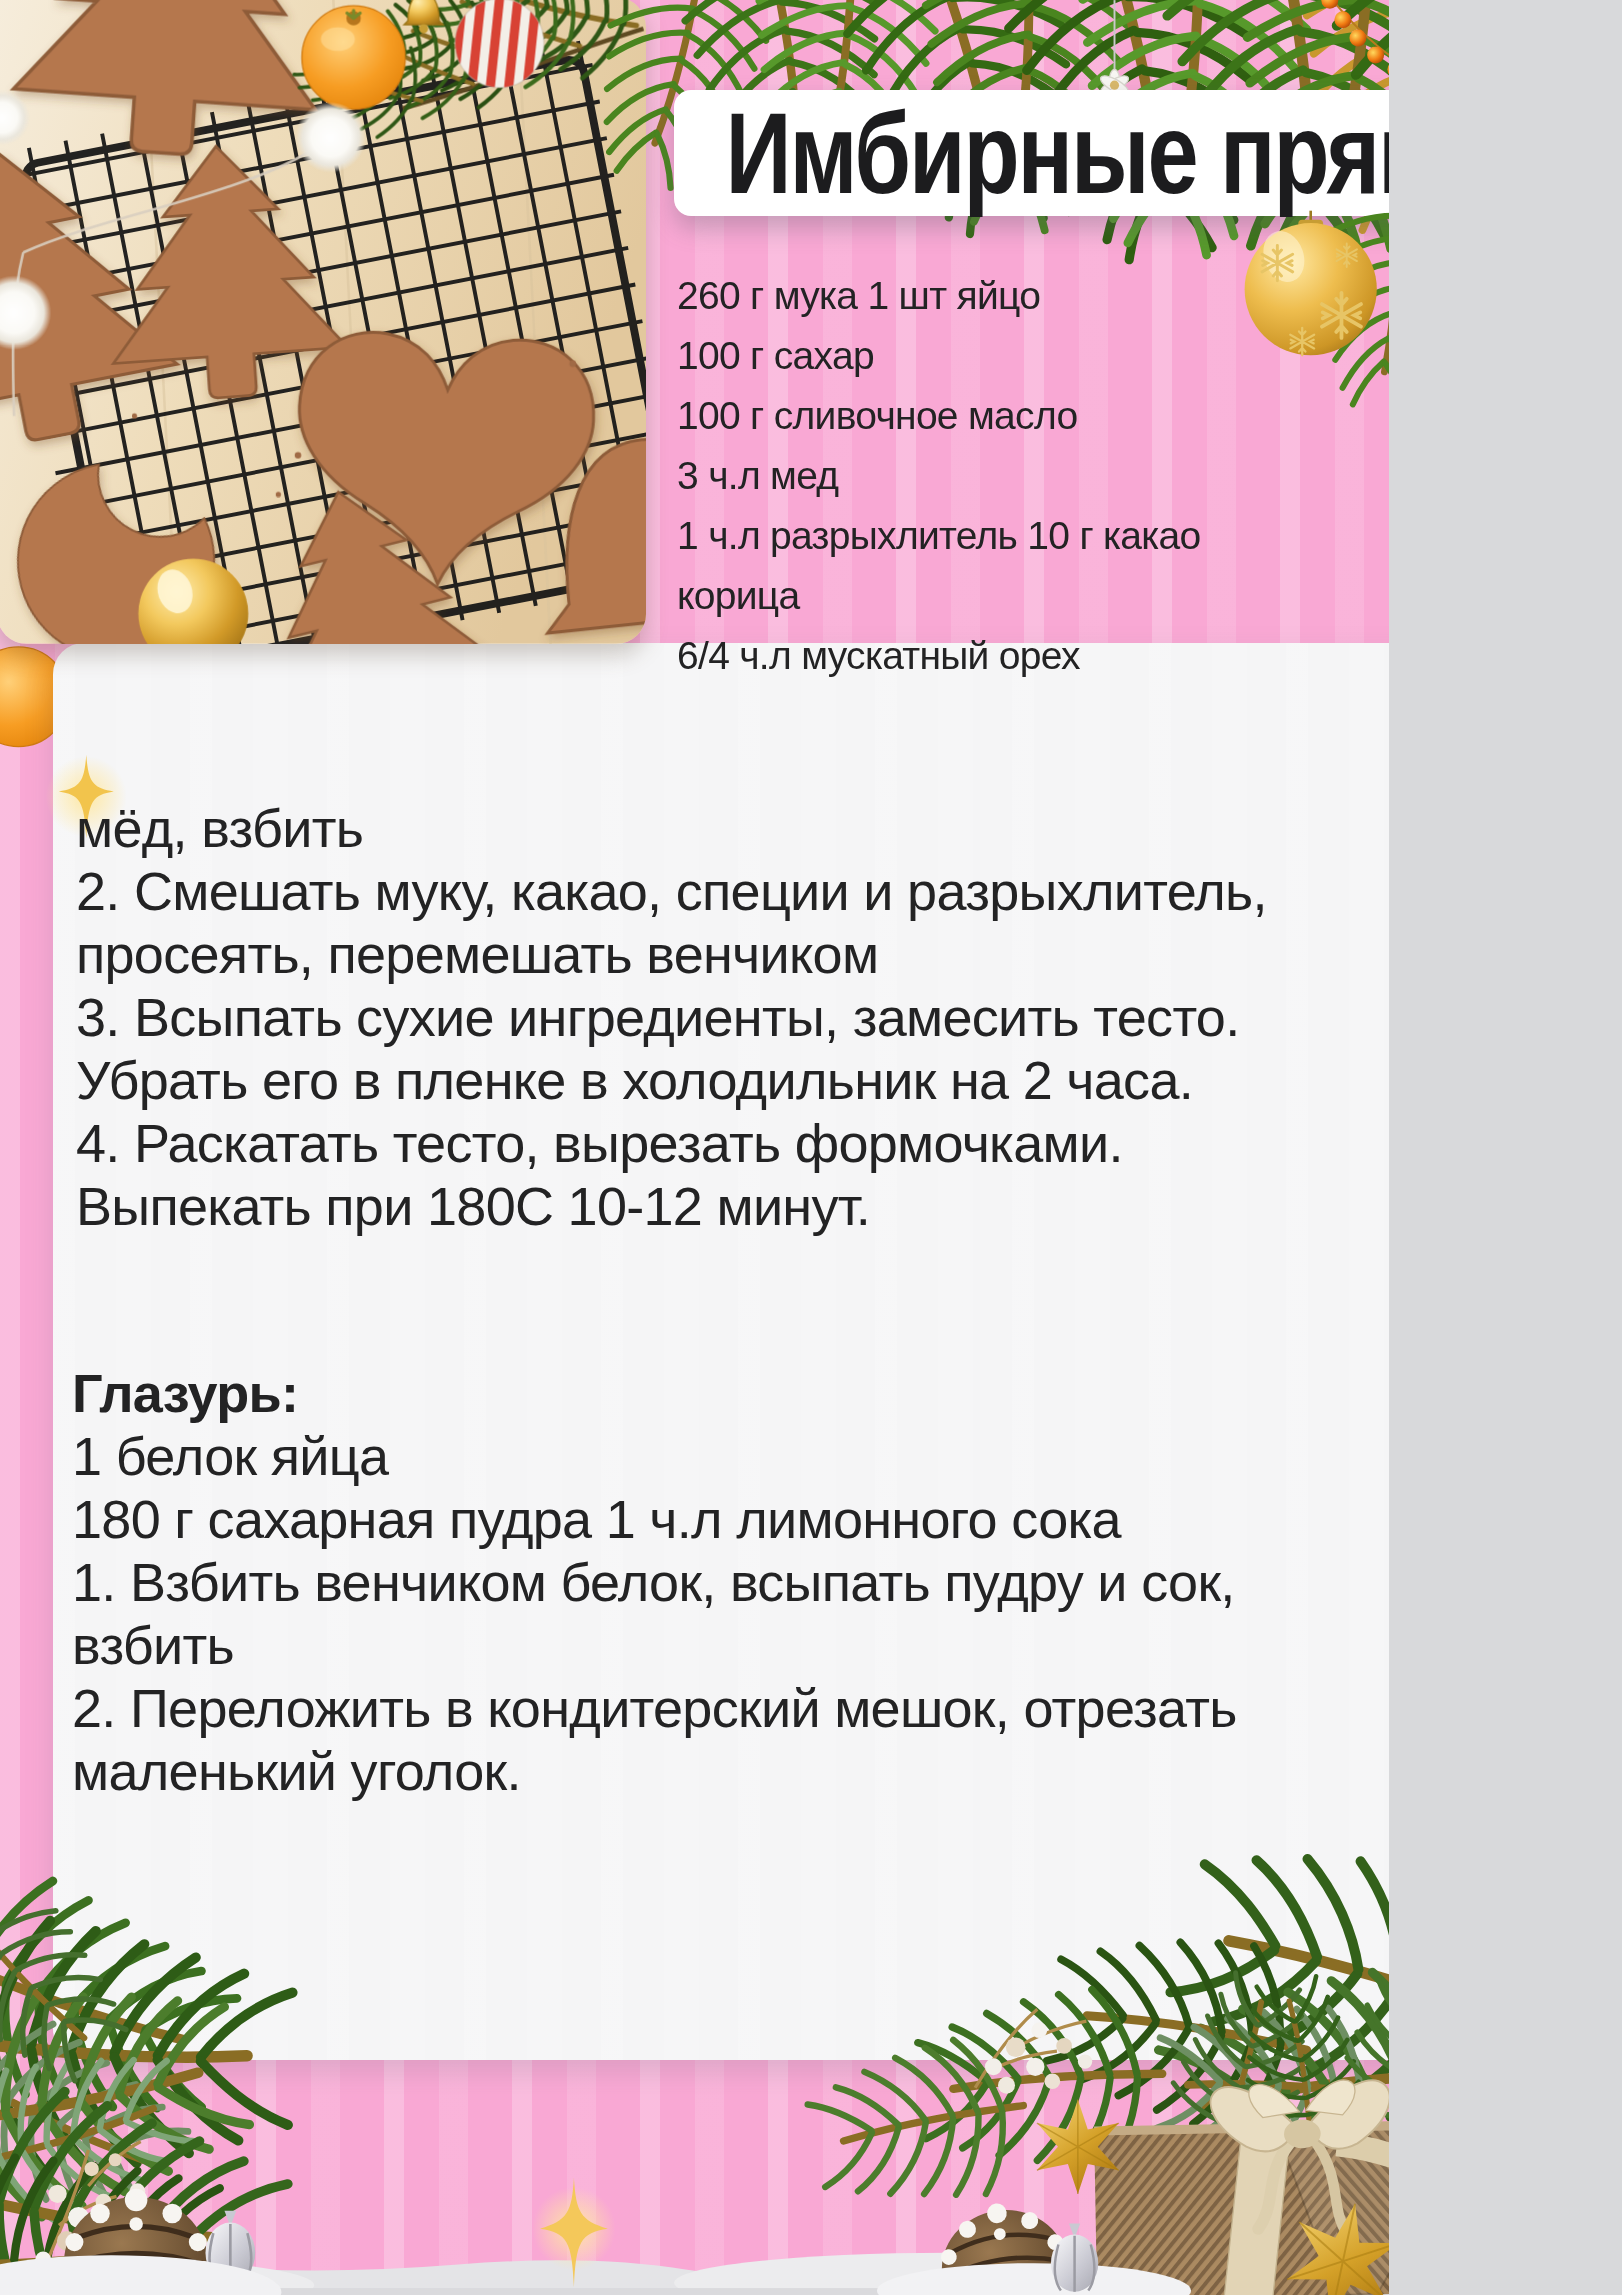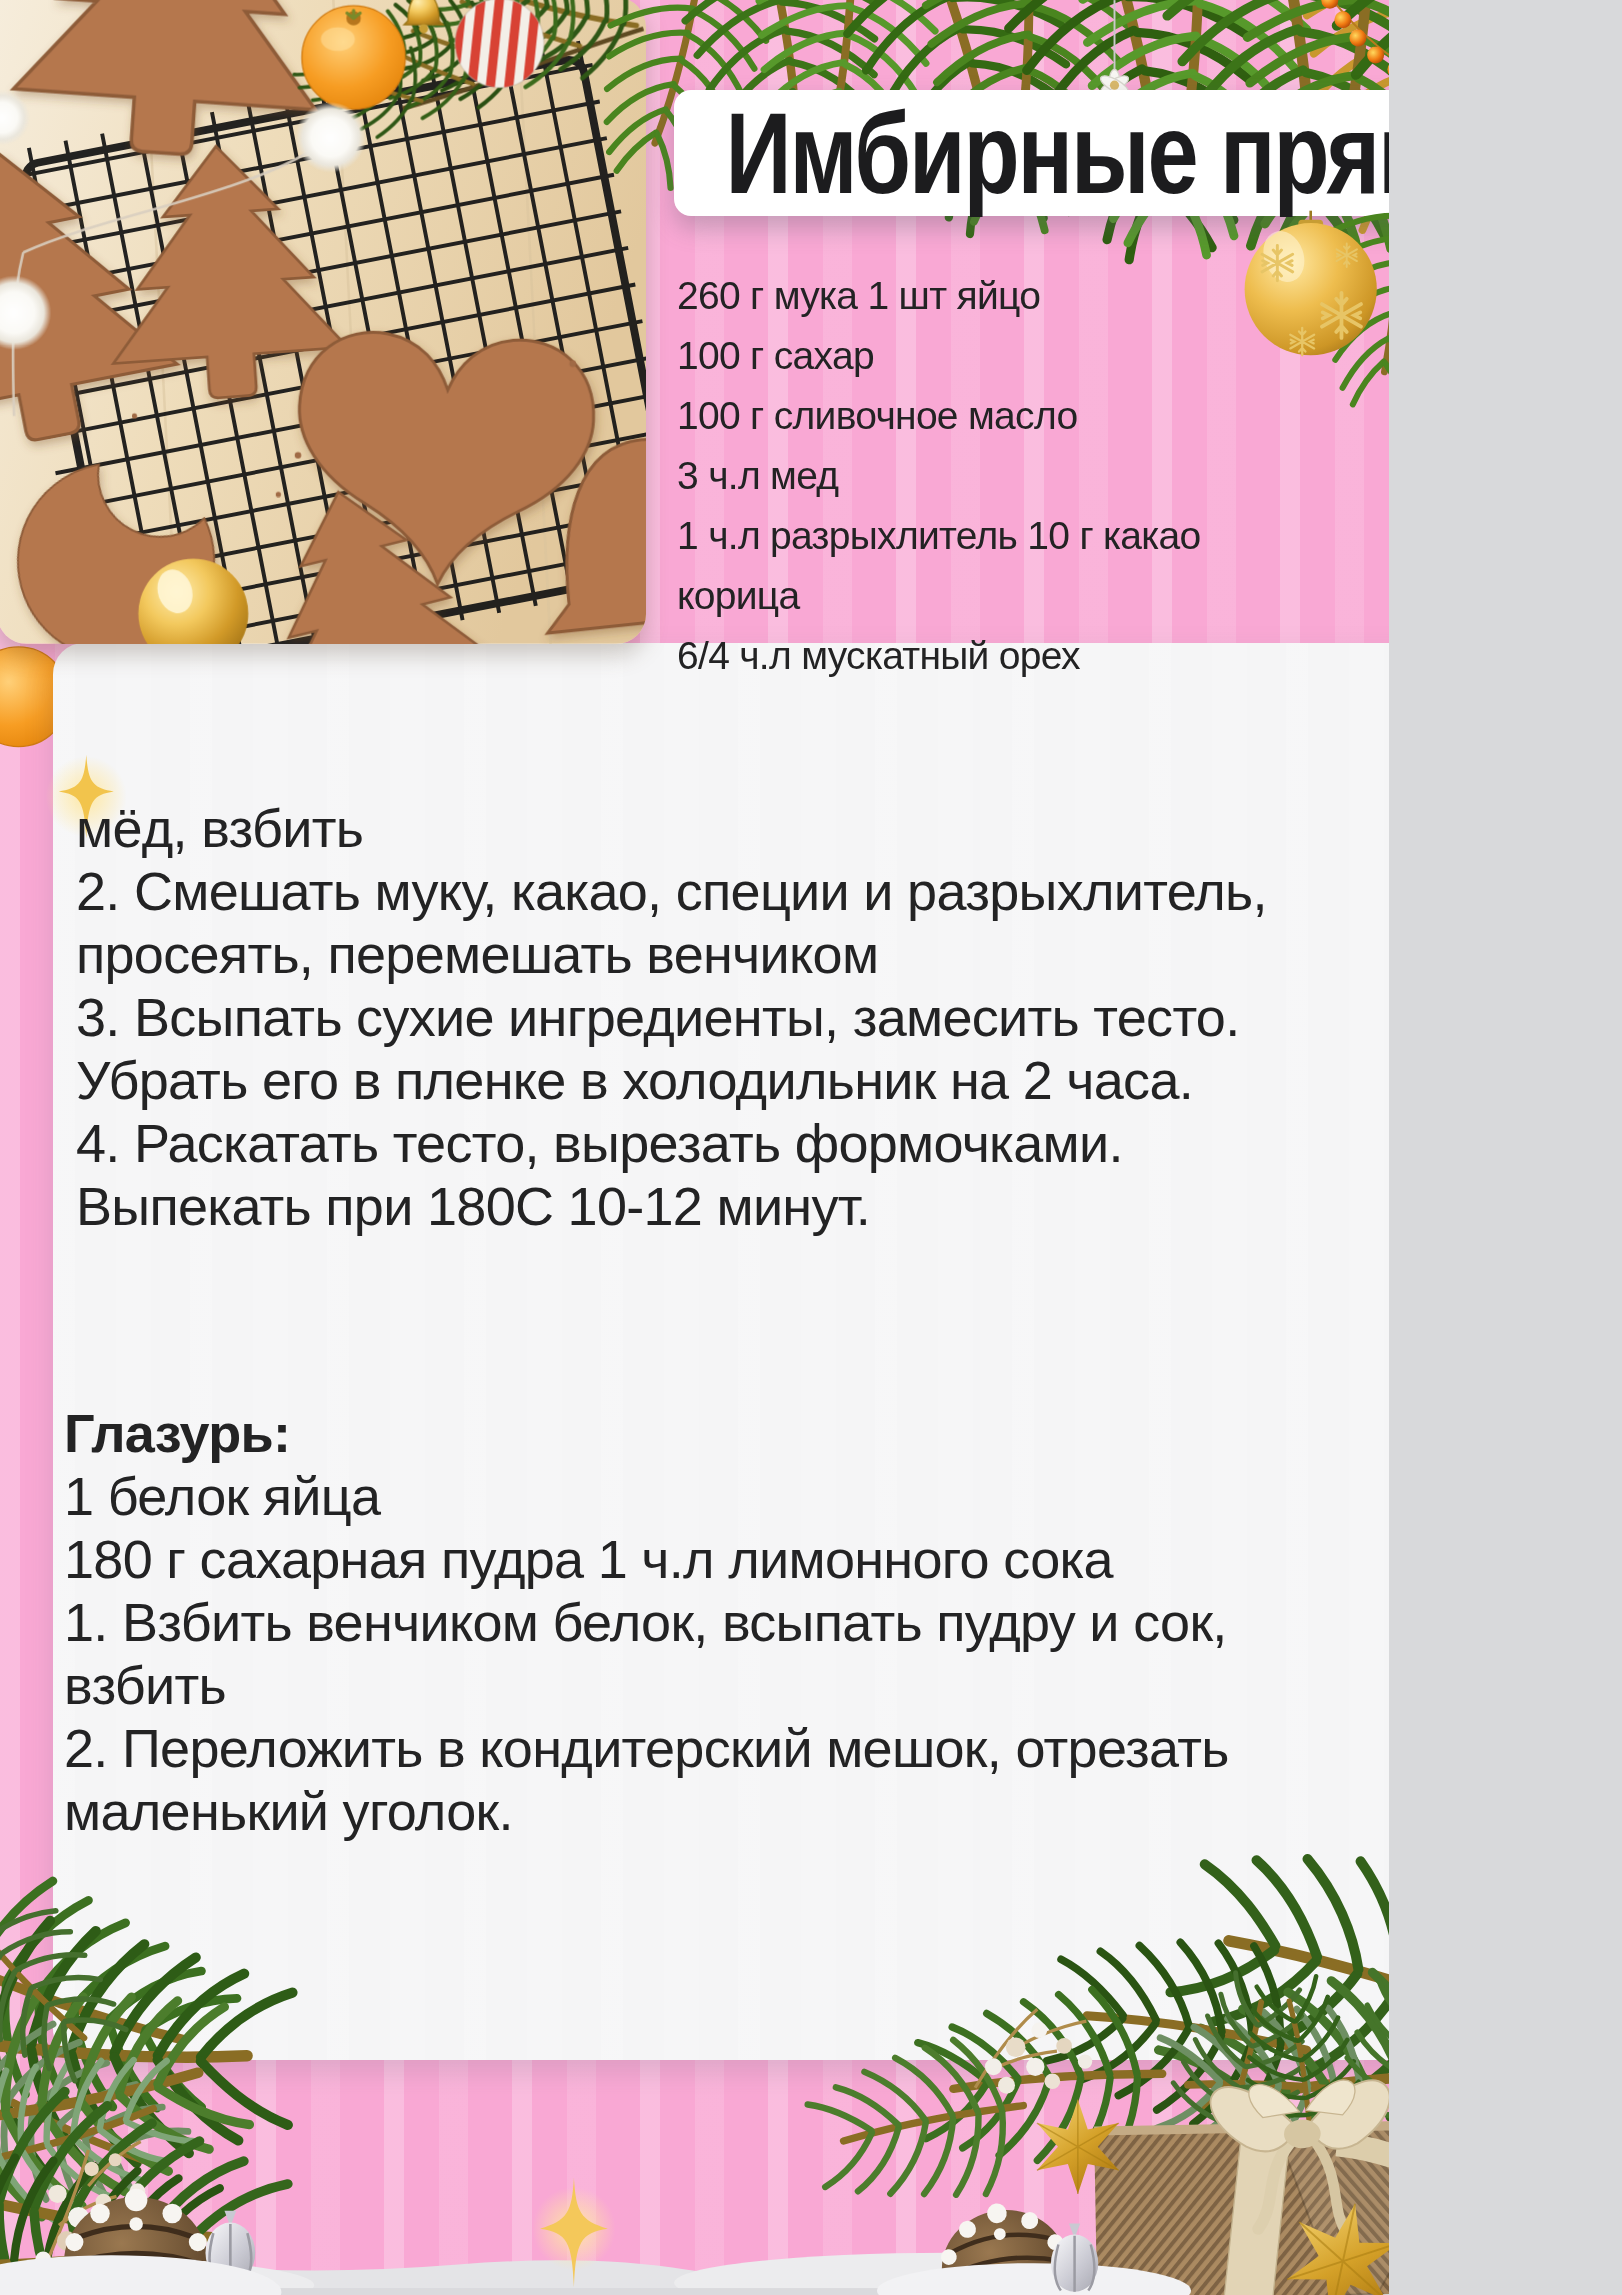--- a/index.html
+++ b/index.html
@@ -39,21 +39,21 @@
     display:flex; align-items:center; justify-content:center;
   }
   .title-text {
     font-size:115px; font-weight:bold; color:#1c1c1e; letter-spacing:-2.6px;
     white-space:nowrap; transform:scaleX(.80);
   }
   .txt { position:absolute; color:#232324; letter-spacing:-0.7px; }
   .txt div { white-space:nowrap; }
   .ing   { left:677px; top:266px;  font-size:39px; line-height:60px; }
   .steps { left:76px;  top:797px; font-size:54px; line-height:63px; }
-  .glaze { left:64px;  top:1362px; font-size:54px; line-height:63px;margin-top:40px; }
+  .glaze { left:72px;  top:1362px; font-size:54px; line-height:63px; }
   .glaze .hd { font-weight:bold; }
   svg.abs { position:absolute; pointer-events:none; }
 </style>
 </head>
 <body>
 
 <div class="page">
 
   <svg width="0" height="0" style="position:absolute">
     <defs>

